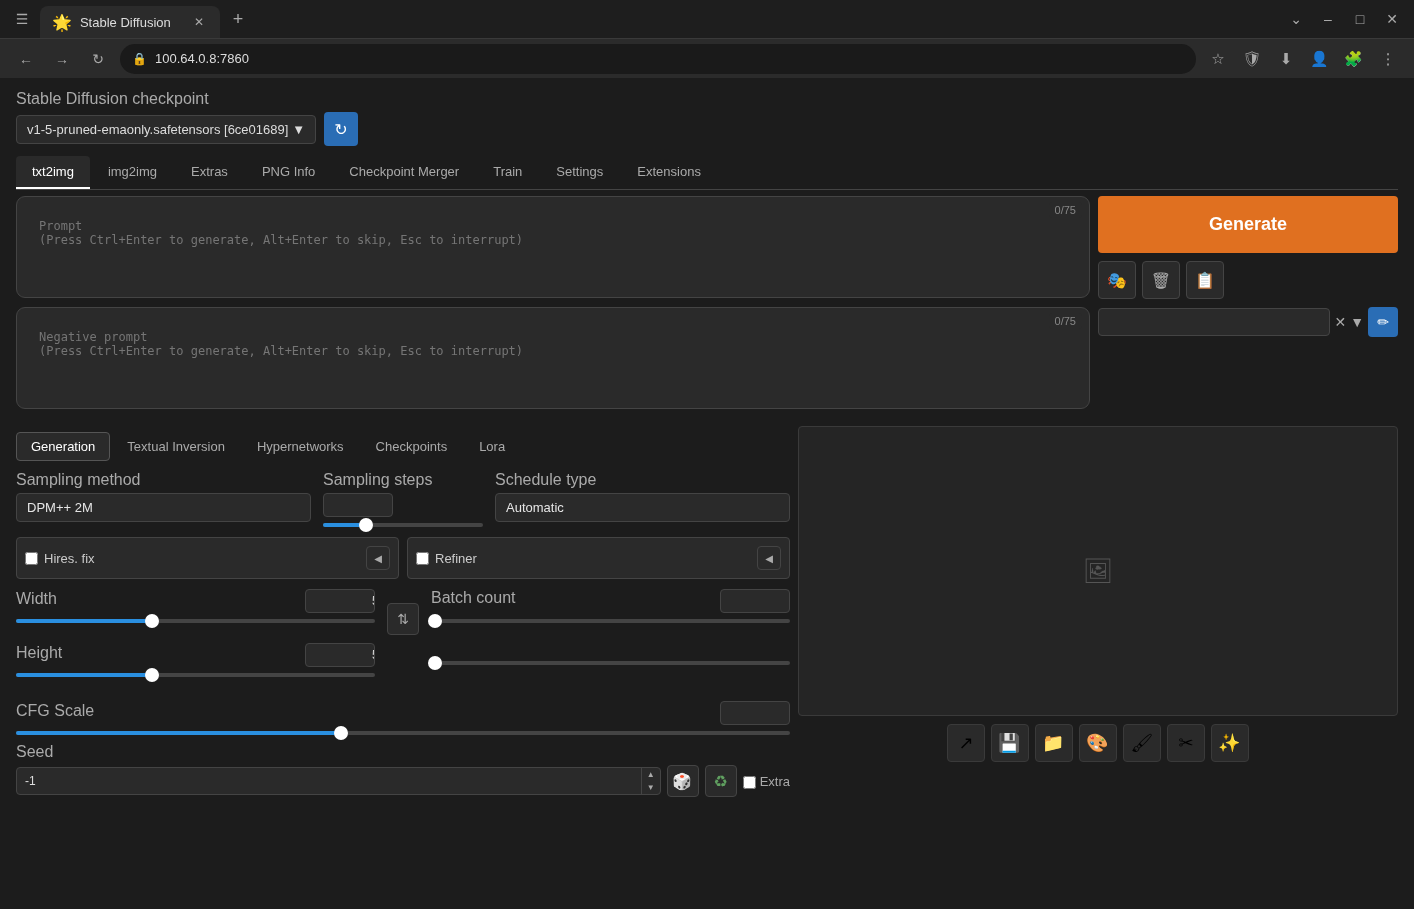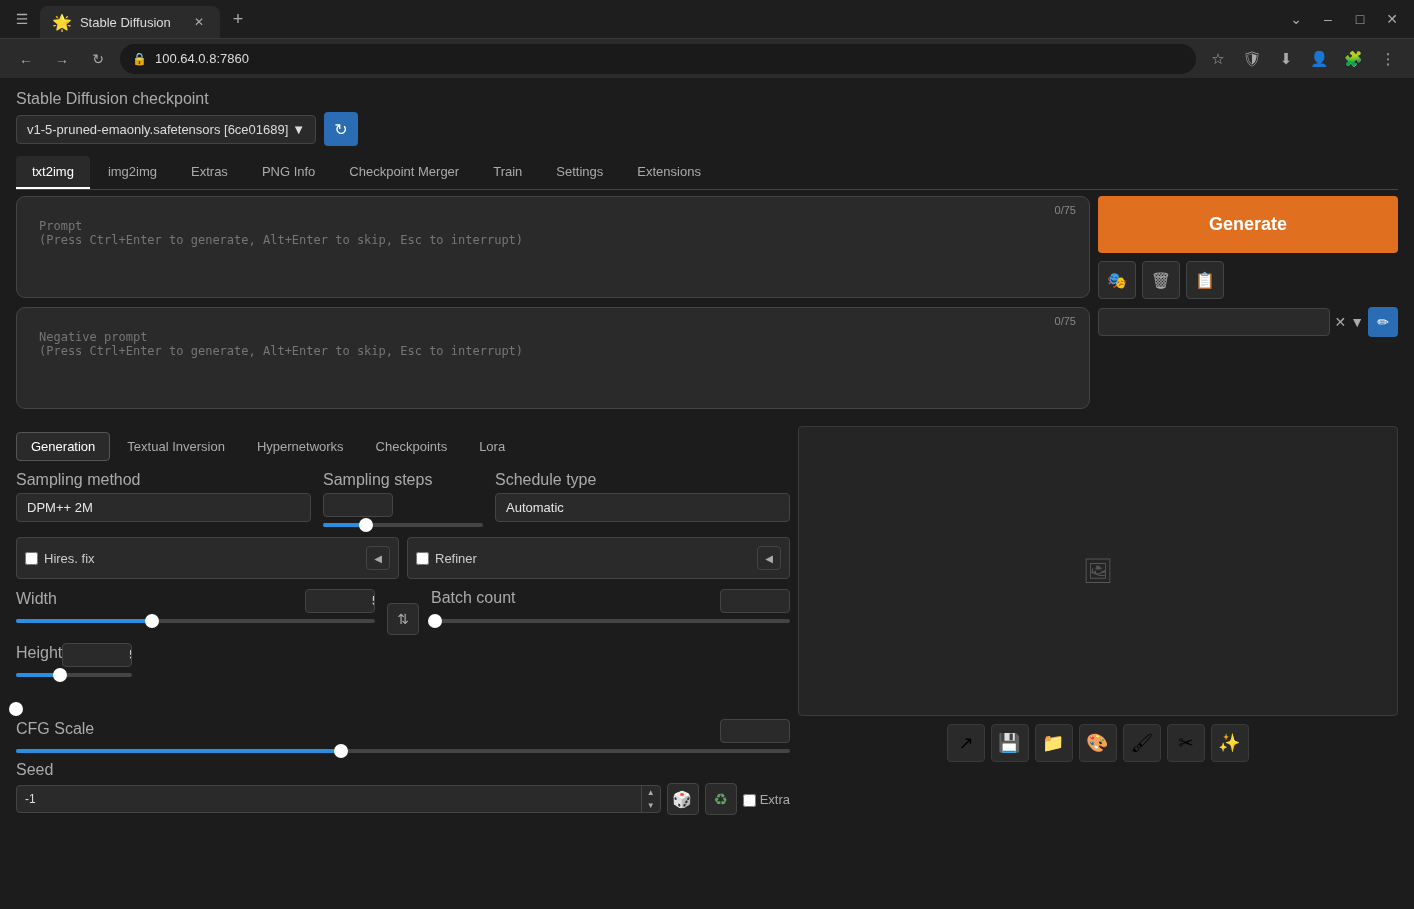--- a/index.html
+++ b/index.html
@@ -635,21 +635,21 @@
 
             </div>
           </div>
           <div class="slider-track">
             <div class="slider-fill" style="width:1%;"></div>
             <div class="slider-thumb" style="left:1%;"></div>
           </div>
         </div>
       </div>
 
-      <div style="display:flex;gap:12px;align-items:flex-start;margin-bottom:8px;flex-direction:column;">
+      <div style="display:flex;gap:12px;align-items:center;margin-bottom:24px;">
         <div style="flex:1;">
           <div style="display:flex;align-items:center;justify-content:space-between;margin-bottom:4px;">
             <span class="setting-label">Height</span>
             <div class="number-input-wrap">
               <input class="number-val" type="number" value="512" style="">
 
             </div>
           </div>
           <div class="slider-track">
             <div class="slider-fill" style="width:38%;"></div>

